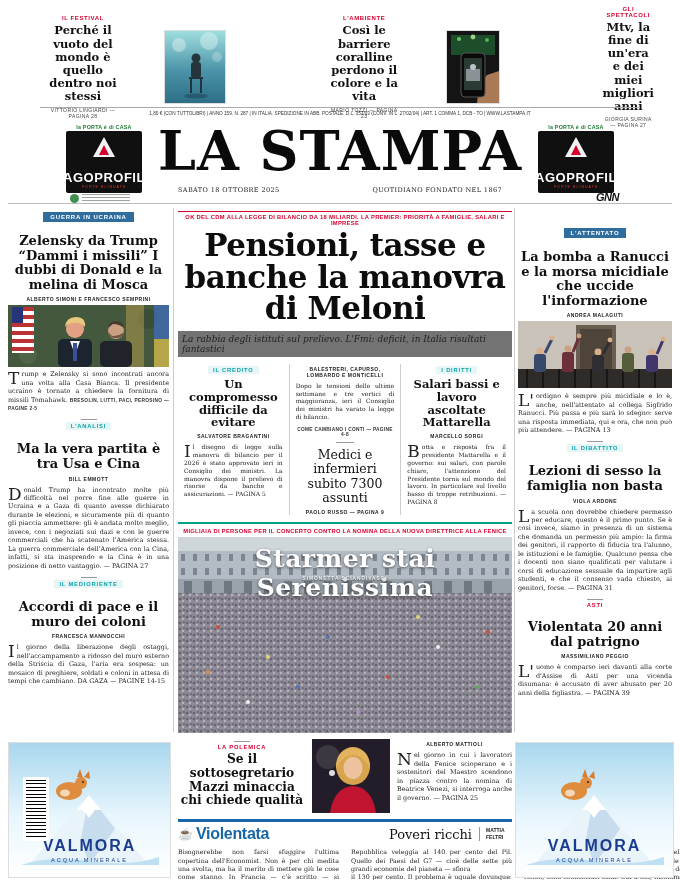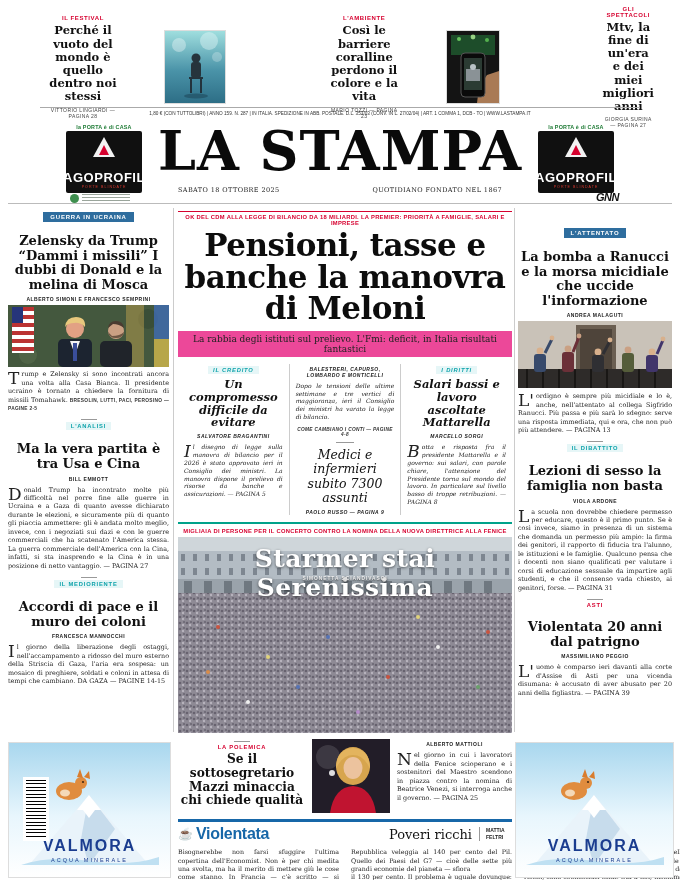--- a/index.html
+++ b/index.html
@@ -62,23 +62,23 @@
   .by{font-family:"Liberation Sans",sans-serif;font-size:5px;font-weight:bold;color:#222;
       letter-spacing:.5px;text-align:center;margin-top:4px;}
   .body{font-size:6.4px;line-height:1.32;text-align:justify;color:#222;margin-top:4px;}
   .dc::first-letter{float:left;font-size:17px;line-height:14px;padding:1px 2px 0 0;font-weight:normal;}
   .capnames{font-family:"Liberation Sans",sans-serif;font-size:4.8px;font-weight:bold;letter-spacing:.3px;color:#333;}
   
   .kicker{font-family:"Liberation Sans",sans-serif;font-size:5.8px;font-weight:bold;color:#d6012f;
           text-align:center;letter-spacing:.3px;margin-top:3px;border-top:1px solid #d6012f;padding-top:2px;}
   .mainhl{font-size:31px;font-weight:bold;text-align:center;line-height:1.02;letter-spacing:-.5px;
           color:#0d0d0d;margin-top:4px;}
-  .deck{background:#ec4899;font-size:9px;text-align:center;padding:3px 4px;margin-top:6px;color:#222;}
+  .deck{background:#737373;font-size:9px;text-align:left;padding:3px 4px;margin-top:6px;color:#222;font-style:italic;}
   .row3{display:flex;margin-top:7px;}
-  .m-col{flex:1;padding:0 6px;font-style:italic;}
+  .m-col{flex:1;padding:0 6px;}
   .m-col + .m-col{border-left:1px solid #ccc;}
   .m-col .hl{font-size:11.5px;}
   .m-col .body{font-size:6px;line-height:1.3;}
   .innerhl{font-size:12.5px;text-align:center;line-height:1.15;margin-top:5px;color:#111;}
   .mini-hr{width:18px;height:1px;background:#999;margin:5px auto 0;}
   .greenrule{height:2px;background:#00a28a;margin-top:7px;}
   .photo-wrap{position:relative;margin-top:3px;}
   .venice-title{position:absolute;top:7px;left:0;right:0;text-align:center;color:#fff;
                 font-size:25px;font-weight:bold;text-shadow:0 1px 3px rgba(0,0,0,.6);letter-spacing:.5px;}
   .venice-by{position:absolute;top:39px;left:0;right:0;text-align:center;color:#eee;

